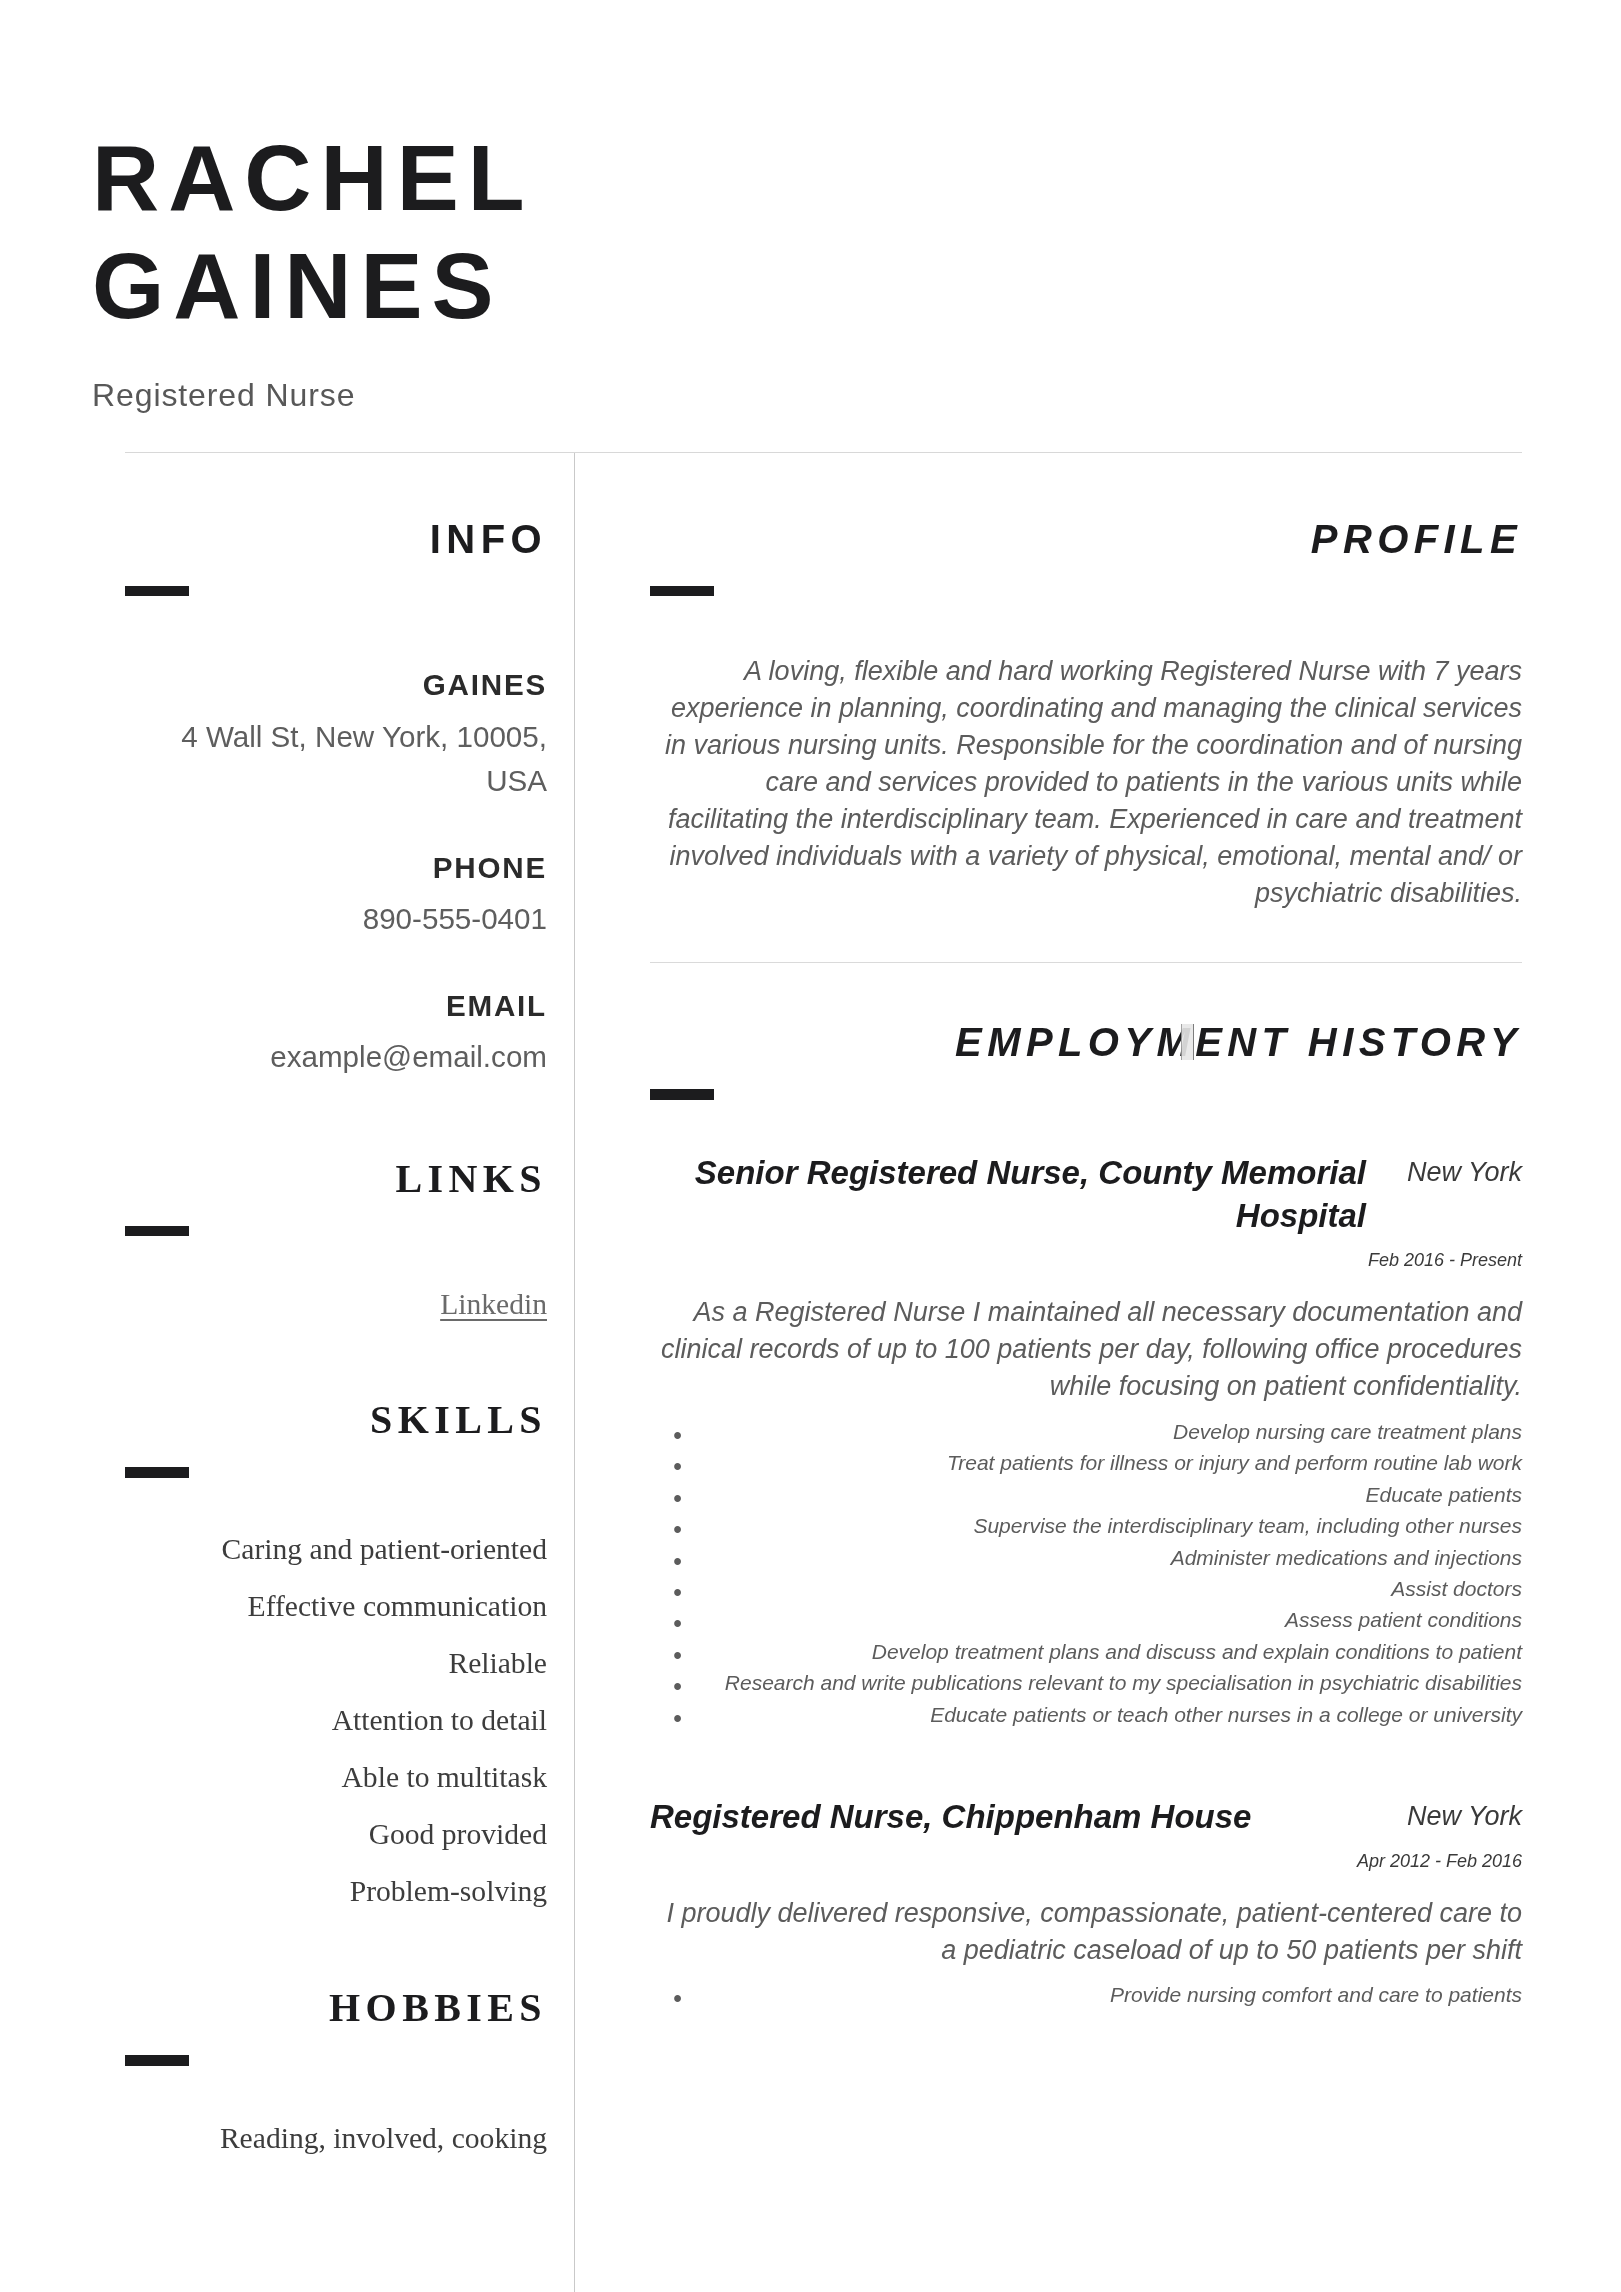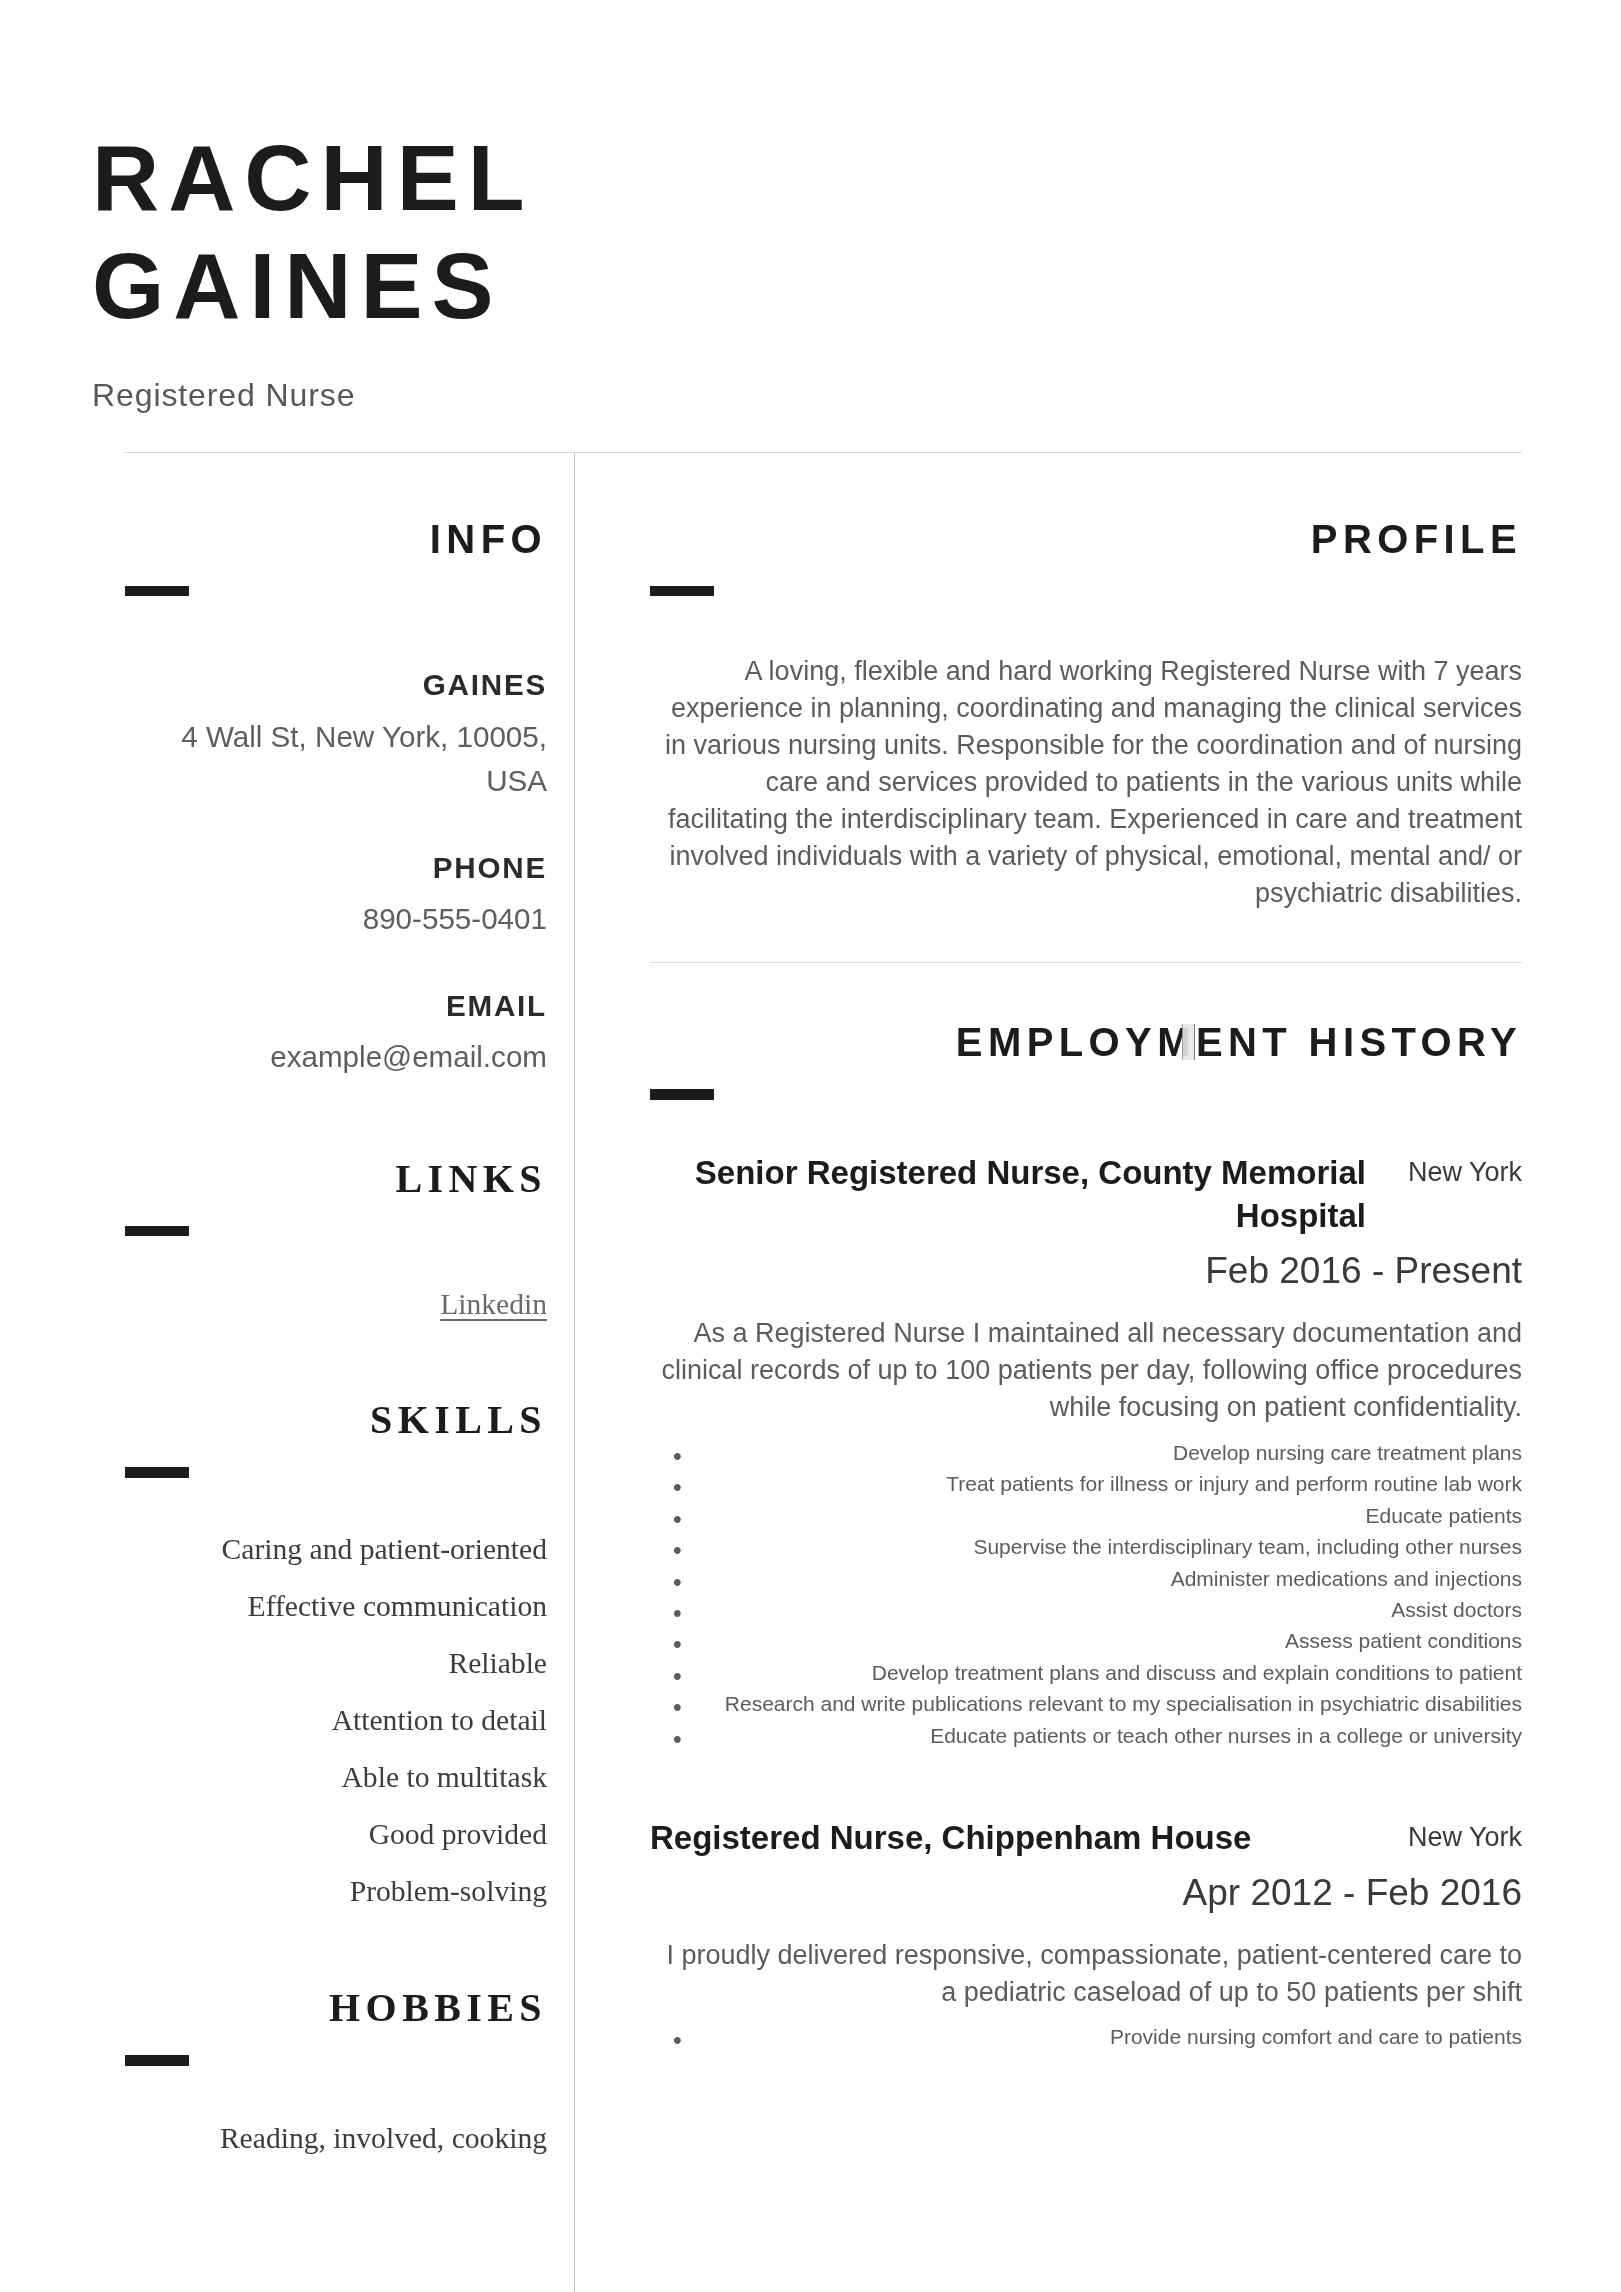--- a/index.html
+++ b/index.html
@@ -15,21 +15,21 @@
     letter-spacing:9px;color:#1c1c1e;
   }
   .subtitle{margin-top:36px;font-size:32px;color:#585858;letter-spacing:0.9px;}
   .top-rule{margin:38px 99px 0 125px;border:none;border-top:1.8px solid #d8d8d8;height:0;}
 
   .columns{display:flex;align-items:stretch;min-height:1839px;text-align:right;}
   .left-col{
     width:575px;box-sizing:border-box;flex:0 0 575px;
     padding:0 27px 0 125px;border-right:1.8px solid #c9c9c9;
   }
-  .right-col{flex:1;box-sizing:border-box;padding:0 99px 0 75px;}
+  .right-col{flex:1;box-sizing:border-box;padding:0 99px 0 75px;font-style:italic;}
 
   .section{margin-top:64px;}
   .section + .section{margin-top:77px;font-family:Liberation Serif, serif;}
   h2{
     margin:0;font-size:40px;font-weight:700;letter-spacing:5.4px;
     color:#1c1c1e;line-height:1.1;
   }
   .hbar{width:64px;height:10.7px;background:#1c1c1e;margin-top:25px;}
 
   .info-item{margin-top:47px;}
@@ -57,21 +57,21 @@
   }
 
   .job{margin-top:52px;}
   .job + .job{margin-top:66px;}
   .job-header{display:flex;align-items:flex-start;}
   .job-title{
     margin:0;max-width:716px;flex:0 1 auto;
     font-size:33px;font-weight:700;color:#1c1c1e;line-height:1.3;
   }
   .job-location{margin-left:auto;font-size:27px;color:#3a3a3a;padding-top:5.4px;white-space:nowrap;}
-  .job-dates{margin-top:12.5px;font-size:37px;color:#3a3a3a;}
+  .job-dates{margin-top:12.5px;font-size:18px;color:#3a3a3a;}
   .job-summary{margin:23px 0 0 0;font-size:27px;color:#5c5c5c;line-height:1.37;}
   .bullet-list{list-style:none;margin:12.5px 0 0 0;padding:0;}
   .bullet-list li{
     position:relative;padding-left:50px;font-size:21px;color:#5c5c5c;
     line-height:1.37;margin-bottom:2.7px;
   }
   .bullet-list li::before{
     content:"\2022";position:absolute;left:23px;top:0;
     color:#5c5c5c;font-size:25px;
   }

